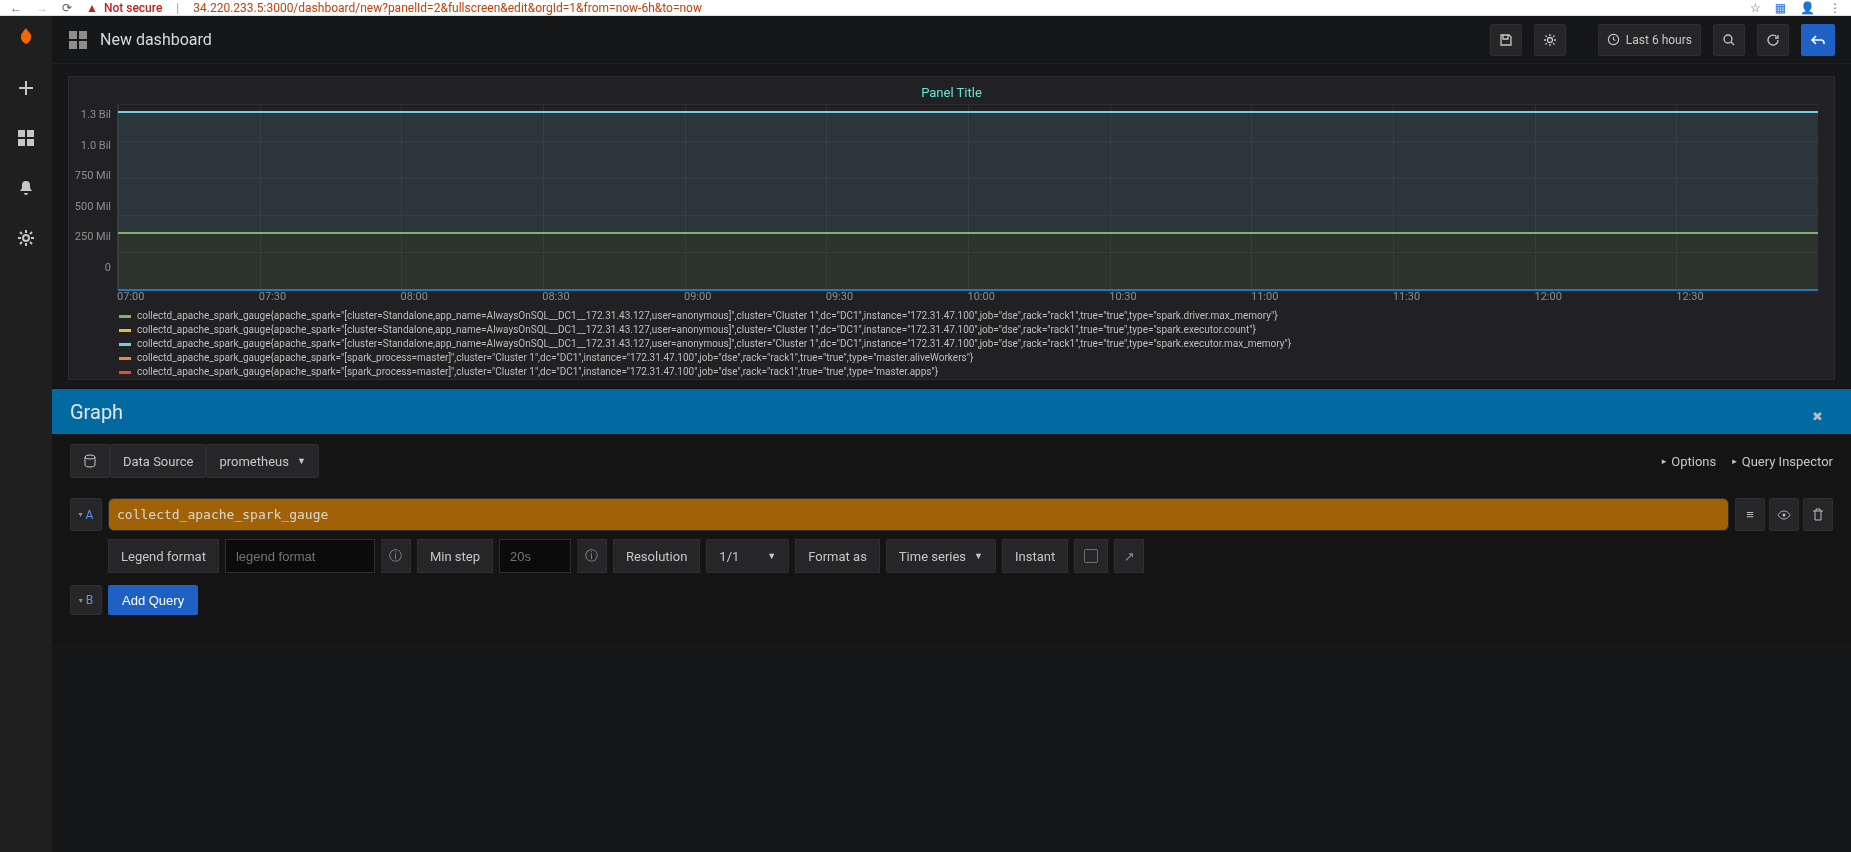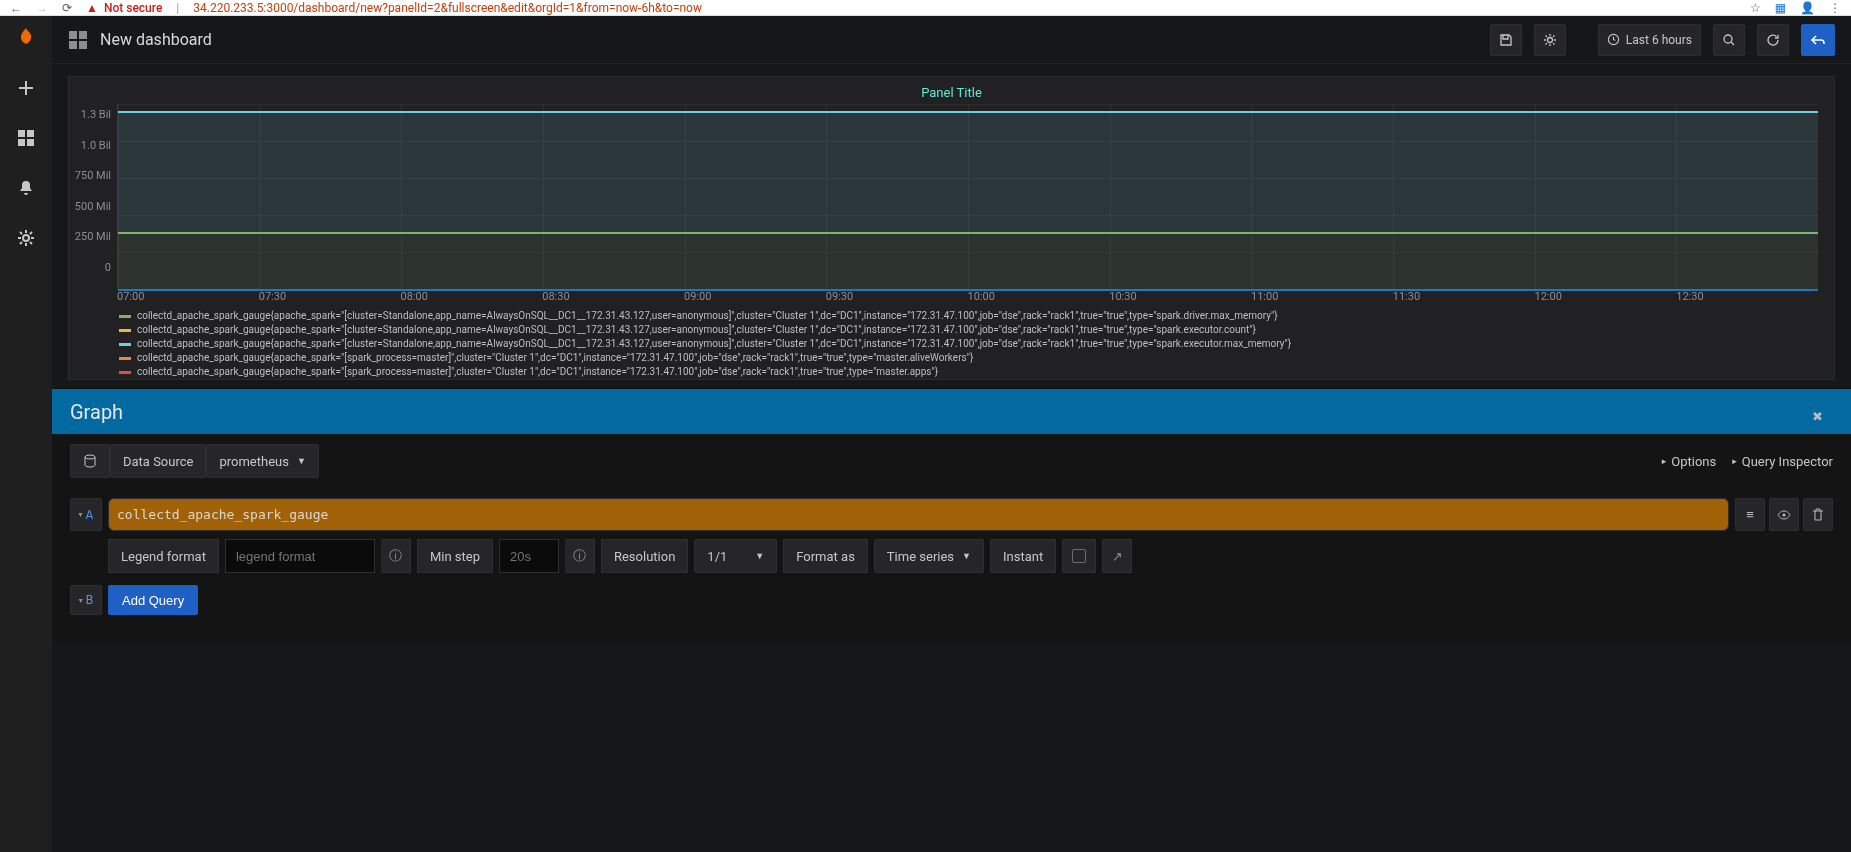--- a/index.html
+++ b/index.html
@@ -67,21 +67,21 @@
 .query-row { display: flex; align-items: stretch; gap: 6px; margin-bottom: 8px; }
 .query-letter { width: 32px; background: #262628; border: 1px solid #2f2f32; display: flex; align-items: center; justify-content: center; gap: 3px; color: #5794f2; font-size: 12px; border-radius: 2px; }
 .query-letter .tri { font-size: 8px; color: #8e8e8e; }
 .query-input { flex: 1; background: #a16207; border: 1px solid #2f2f32; padding: 8px 8px; font-family: Menlo, Consolas, monospace; font-size: 13px; color: #d8d9da; border-radius: 6px; }
 .query-actions { display: flex; gap: 4px; }
 .icon-btn { width: 30px; background: #262628; border: 1px solid #2f2f32; display: flex; align-items: center; justify-content: center; color: #bcbcbc; cursor: pointer; border-radius: 2px; }
 
 .opts-row { display: flex; gap: 6px; margin-bottom: 12px; padding-left: 38px; flex-wrap: wrap; }
 .field-label { background: #262628; border: 1px solid #2f2f32; height: 34px; display: flex; align-items: center; padding: 0 12px; color: #c7c7c7; font-size: 13px; }
 .field-input { background: #0b0b0c; border: 1px solid #2f2f32; height: 34px; padding: 0 10px; color: #d8d9da; font-size: 13px; width: 150px; }
-.field-input.small { width: 60px; }
+.field-input.small { width: 72px; }
 .info-icon { width: 30px; height: 34px; background: #262628; border: 1px solid #2f2f32; border-left: none; display: flex; align-items: center; justify-content: center; color: #8e8e8e; }
 .check-box { width: 34px; height: 34px; background: #262628; border: 1px solid #2f2f32; display: flex; align-items: center; justify-content: center; }
 .check-inner { width: 14px; height: 14px; border: 1px solid #6c6c6c; border-radius: 2px; }
 .add-query-btn { background: #1f60c4; color: #fff; border: none; height: 30px; padding: 0 14px; font-size: 13px; border-radius: 2px; cursor: pointer; }
 
 svg { display: block; }
 </style>
 </head>
 <body>
 

